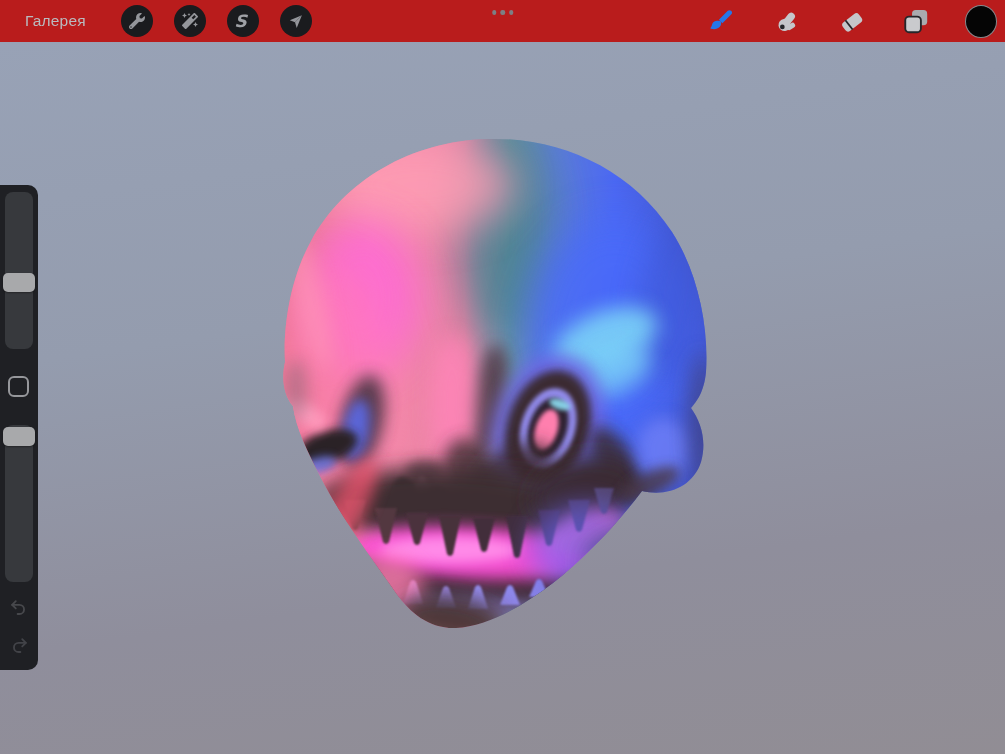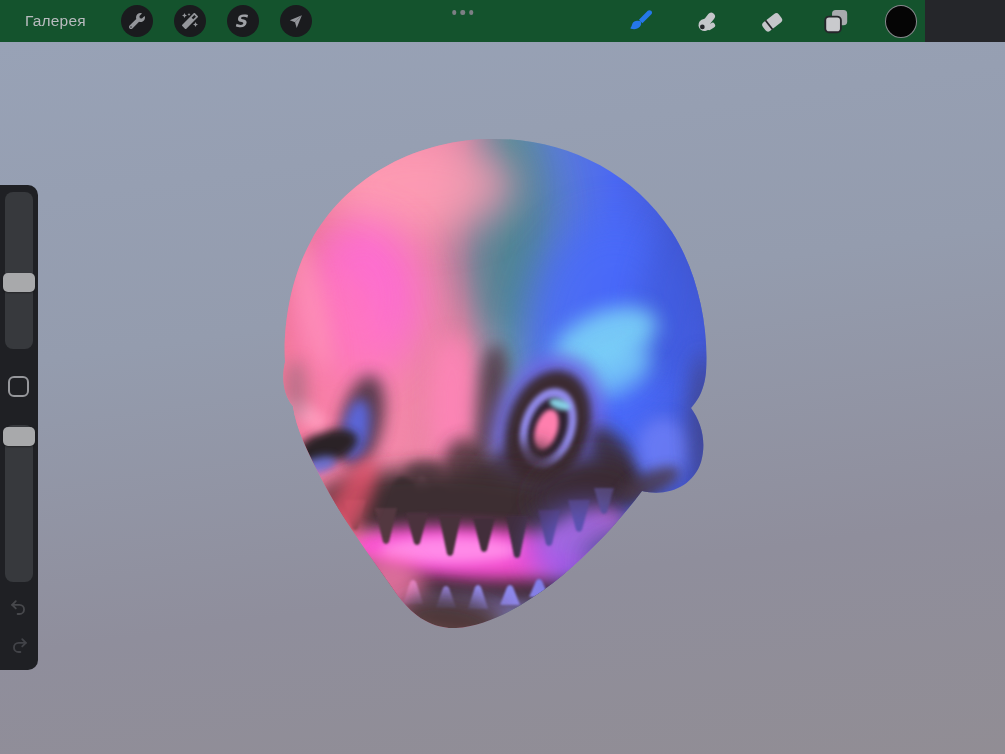--- a/index.html
+++ b/index.html
@@ -3,22 +3,22 @@
 <meta charset="utf-8">
 <style>
   html,body{margin:0;padding:0;}
   body{
     width:1005px;height:754px;overflow:hidden;position:relative;
     background:#25262a;font-family:"Liberation Sans",sans-serif;
     -webkit-font-smoothing:antialiased;
   }
   
   .toolbar{
-    position:absolute;top:0;left:0;width:925px;height:42px;
-    background:#14532d;z-index:30;
+    position:absolute;top:0;left:0;width:1005px;height:42px;
+    background:#b91c1c;z-index:30;
   }
   .tb-left{
     position:absolute;left:25px;top:0;height:42px;
     display:flex;align-items:center;
   }
   .gallery-btn{
     background:none;border:none;color:#b9bbbf;font-size:15.5px;
     font-family:"Liberation Sans",sans-serif;padding:0;margin:0 14px 0 0;
     cursor:pointer;letter-spacing:.2px;
   }

